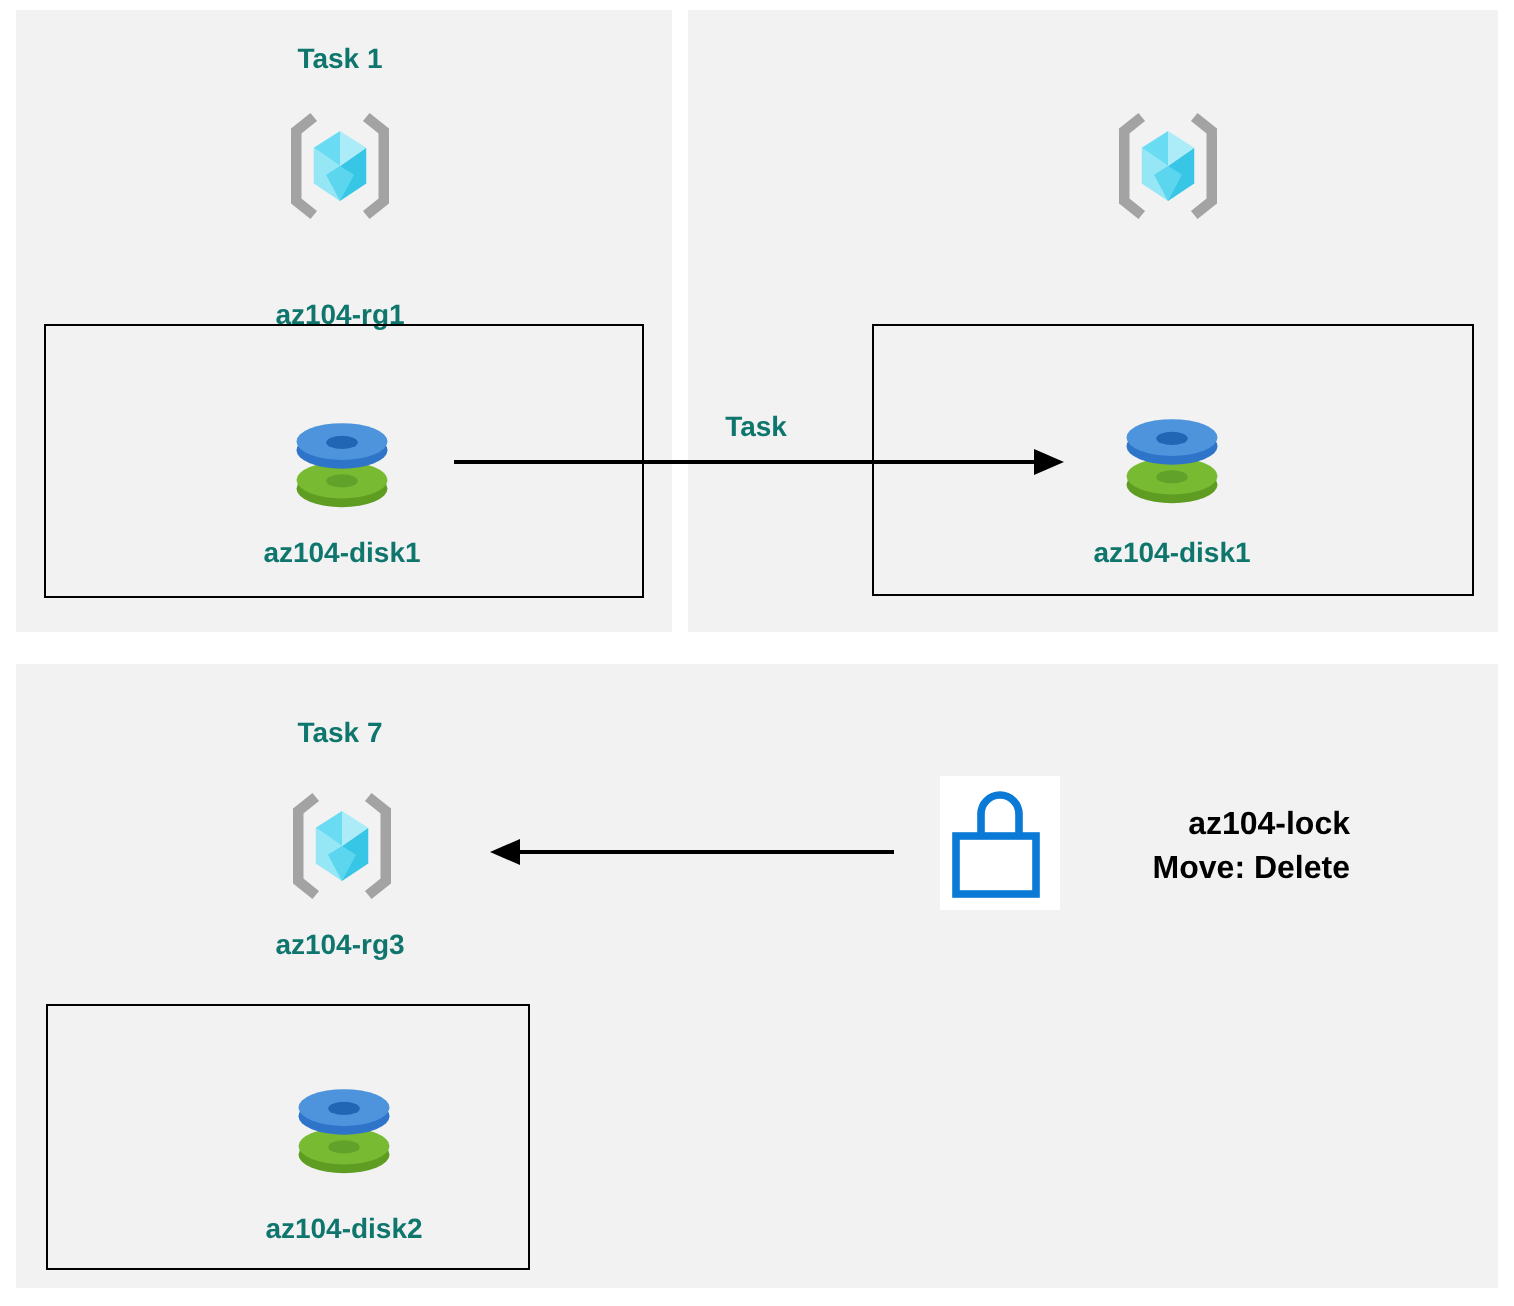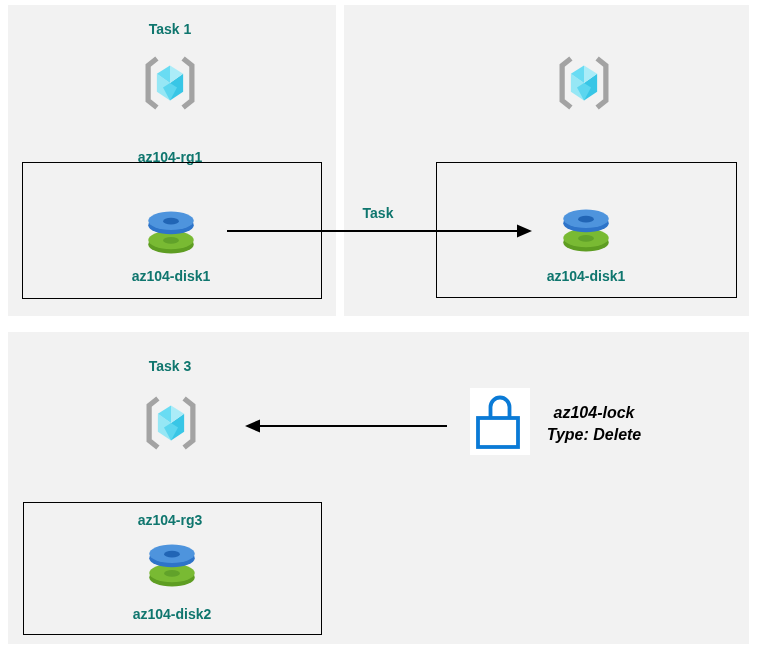--- a/index.html
+++ b/index.html
@@ -9,21 +9,21 @@
   }
   .panel{position:absolute;background:#f2f2f2;}
   .lbl{
     position:absolute;font-weight:bold;font-size:14px;color:#0f766e;
     text-align:center;white-space:nowrap;line-height:19px;
   }
   .box{position:absolute;border:1.5px solid #000000;box-sizing:border-box;padding-left:36px;}
   .icon{position:absolute;}
   .arrow-svg{position:absolute;pointer-events:none;}
   .lock-badge{position:absolute;background:#ffffff;}
-  .lock-text{position:absolute;text-align:center;font-style:italic;}
+  .lock-text{position:absolute;text-align:right;}
   .lock-text div{font-weight:bold;font-size:16px;color:#000000;line-height:22px;white-space:nowrap;}
   svg{display:block;}
   .defs-holder{position:absolute;width:0;height:0;overflow:hidden;}
 </style>
 </head>
 <body>
 
 <div id="canvas">
 
   <svg class="defs-holder" aria-hidden="true">
@@ -74,43 +74,43 @@
     </div>
   </div>
 
   <div class="lbl" style="left:328px;top:204px;width:100px;">Task</div>
   <svg class="arrow-svg" style="left:227px;top:221px;" width="306" height="20" viewBox="0 0 306 20">
     <line x1="0" y1="10" x2="292" y2="10" stroke-width="2" stroke="#000000"></line>
     <polygon points="305,10 290,3.5 290,16.5" fill="#000000"></polygon>
   </svg>
 
   <div class="panel" style="left:8px;top:332px;width:741px;height:312px;">
-    <div class="lbl" style="left:62px;top:25px;width:200px;">Task 3</div>
+    <div class="lbl" style="left:62px;top:25px;width:200px;">Task 7</div>
     <svg class="icon" style="left:135px;top:63px;" width="56" height="56" viewBox="0 0 64 64">
       <use href="#rg-def"></use>
     </svg>
-    <div class="lbl" style="left:62px;top:131px;width:200px;margin-top:48px;">az104-rg3</div>
-    <div class="box" style="left:15px;top:170px;width:299px;height:133px;">
+    <div class="lbl" style="left:62px;top:131px;width:200px;">az104-rg3</div>
+    <div class="box" style="left:15px;top:170px;width:242px;height:133px;">
       <svg class="icon" style="left:120px;top:38px;" width="56" height="50" viewBox="0 0 64 56">
         <use href="#disk-def"></use>
       </svg>
       <div class="lbl" style="left:48px;top:102px;width:200px;">az104-disk2</div>
     </div>
 
     <svg class="arrow-svg" style="left:237px;top:84px;" width="202" height="20" viewBox="0 0 202 20">
       <line x1="202" y1="10" x2="13" y2="10" stroke-width="2" stroke="#000000"></line>
       <polygon points="0,10 15,3.5 15,16.5" fill="#000000"></polygon>
     </svg>
 
     <div class="lock-badge" style="left:462px;top:56px;width:60px;height:67px;">
       <svg width="60" height="67" viewBox="0 0 60 67">
         <path d="M 20.5 30 V 19 a 9.5 9.5 0 0 1 19 0 V 30" fill="none" stroke-width="3.8" stroke="#0a7ad6"></path>
         <rect x="8" y="30" width="40" height="29" fill="#ffffff" stroke-width="3.8" stroke="#0a7ad6"></rect>
       </svg>
     </div>
 
     <div class="lock-text" style="left:505px;top:70px;width:162px;">
       <div>az104-lock</div>
-      <div>Type: Delete</div>
+      <div>Move: Delete</div>
     </div>
   </div>
 
 </div>
 
 </body></html>

